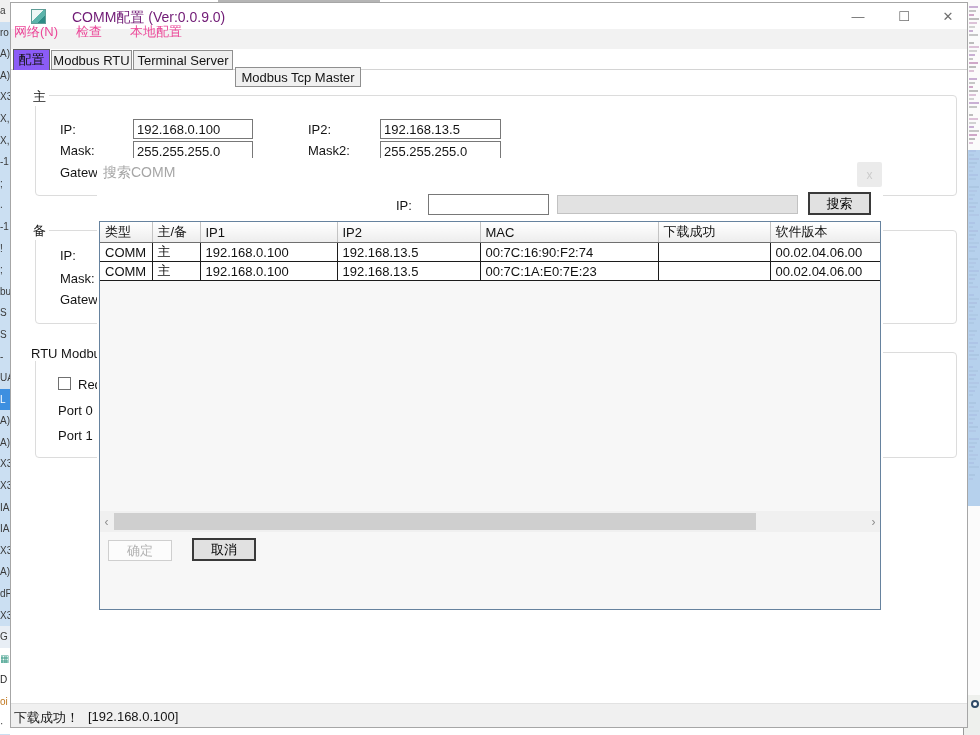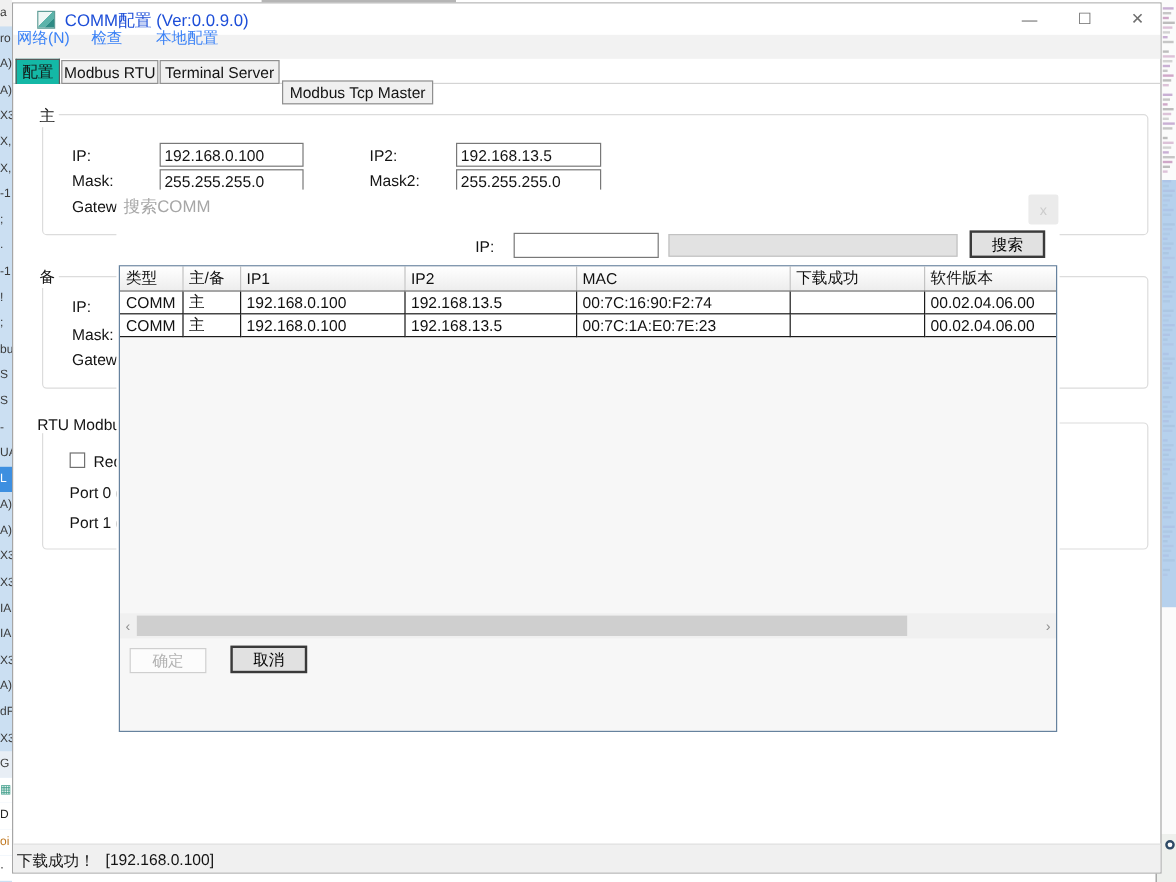--- a/index.html
+++ b/index.html
@@ -15,30 +15,30 @@
   .bg-right .st{height:2px;margin:2px 0 2px 1px;}
   .bg-right-sel{left:968px;top:150px;width:12px;height:356px;background:#a9c9ea;opacity:.85;}
   .bg-right-panel{left:963px;top:695px;width:17px;height:40px;background:#eef0ed;border-left:1px solid #9a9a9a;}
   .bg-ring{left:971px;top:700px;width:8px;height:8px;border:2px solid #2e4a66;border-radius:50%;background:#fff;}
   .bg-topline{left:218px;top:0;width:162px;height:2px;background:#b5b5b5;}
   
   .win{left:10px;top:2px;width:958px;height:726px;background:#ffffff;border:1px solid #a6a6a6;}
   .titlebar{left:11px;top:3px;width:956px;height:26px;background:#ffffff;}
   .app-icon{left:31px;top:9px;width:15px;height:15px;border:1px solid #5f9d97;
             background:linear-gradient(135deg,#eef7f5 0 45%,#5cb3aa 45% 72%,#2e8b85 72%);}
-  .title-text{left:54px;top:9px;font-size:14px;color:#1d4ed8;white-space:nowrap;}
+  .title-text{left:72px;top:9px;font-size:14px;color:#701a75;white-space:nowrap;}
   .winbtn{top:3px;width:36px;height:26px;color:#6f6f6f;font-size:13px;
           display:flex;align-items:center;justify-content:center;}
   
   .menubar{left:11px;top:29px;width:956px;height:20px;background:#f2f2f2;}
-  .menu-item{top:23px;font-size:13px;color:#3b82f6;white-space:nowrap;}
+  .menu-item{top:23px;font-size:13px;color:#ec4899;white-space:nowrap;}
   
   .tab{height:20px;font-size:13px;display:flex;align-items:center;justify-content:center;
        background:#f0f0f0;border:1px solid #8f8f8f;color:#141414;white-space:nowrap;}
-  .tab.active{background:#14b8a6;border:1px solid #5a5a5a;border-bottom:none;z-index:3;text-align:center;}
+  .tab.active{background:#8b5cf6;border:1px solid #5a5a5a;border-bottom:none;z-index:3;text-align:center;}
   .tabline{left:11px;top:69px;width:956px;height:1px;background:#d4d4d4;}
   
   .group{border:1px solid #dcdcdc;border-radius:4px;background:transparent;}
   .group-label{font-size:13px;color:#141414;background:#ffffff;padding:0 3px;white-space:nowrap;}
   .field-label{font-size:13px;color:#141414;white-space:nowrap;}
   .tbox{border:1px solid #787878;background:#fff;font-size:13px;color:#141414;
         font-family:"Liberation Sans","DejaVu Sans",sans-serif;padding:0 3px;outline:none;}
   .chk{width:13px;height:13px;border:1px solid #707070;background:#fff;}
   
   .dialog{left:97px;top:158px;width:786px;height:412px;background:#ffffff;z-index:5;}

